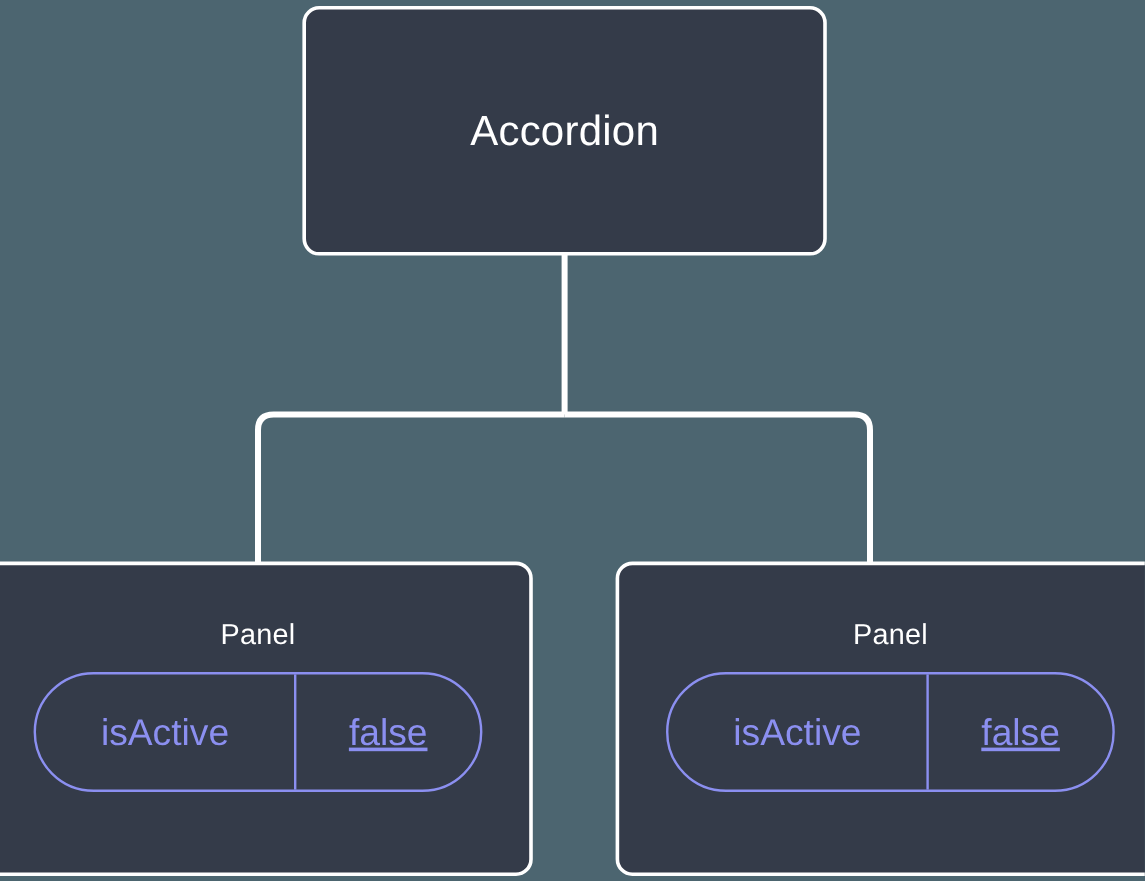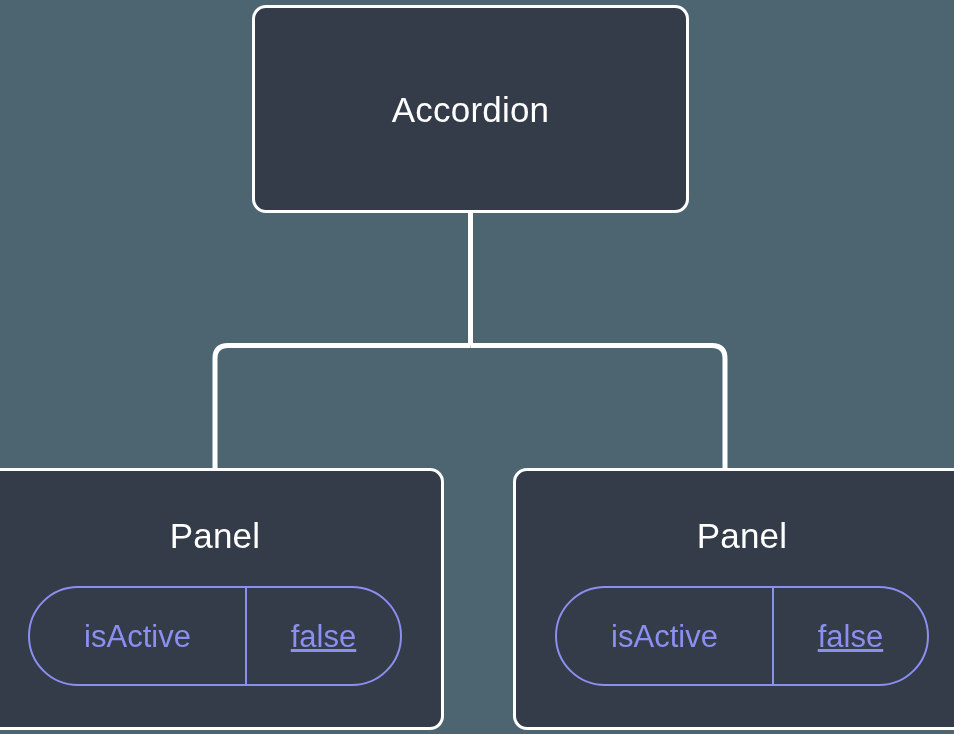--- a/index.html
+++ b/index.html
@@ -70,29 +70,29 @@
     padding-top: 47px;
   }
   #node-panel-right {
     left: 513px;
     top: 468px;
     width: 458px;
     height: 262px;
     padding-top: 47px;
   }
   .panel .node-title {
-    font-size: 35px;
+    font-size: 24px;
     line-height: 1;
   }
 
   
   .pill {
     position: relative;
     box-sizing: border-box;
-    margin-top: 33px;
+    margin-top: 18px;
     height: 100px;
     width: 374px;
     border: 2px solid #8b8ff0;
     border-radius: 50px;
     display: flex;
     align-items: stretch;
     background: transparent;
   }
   .pill-cell {
     display: flex;

